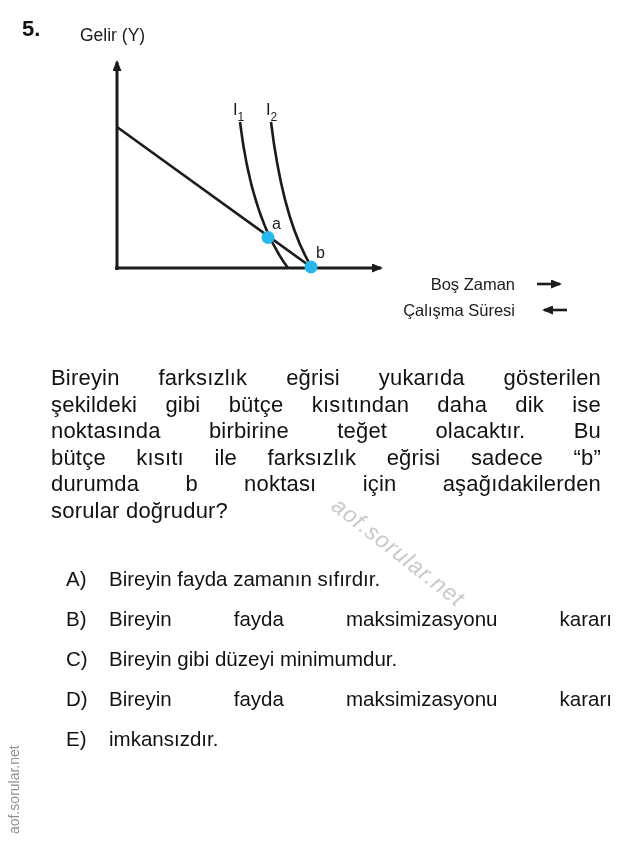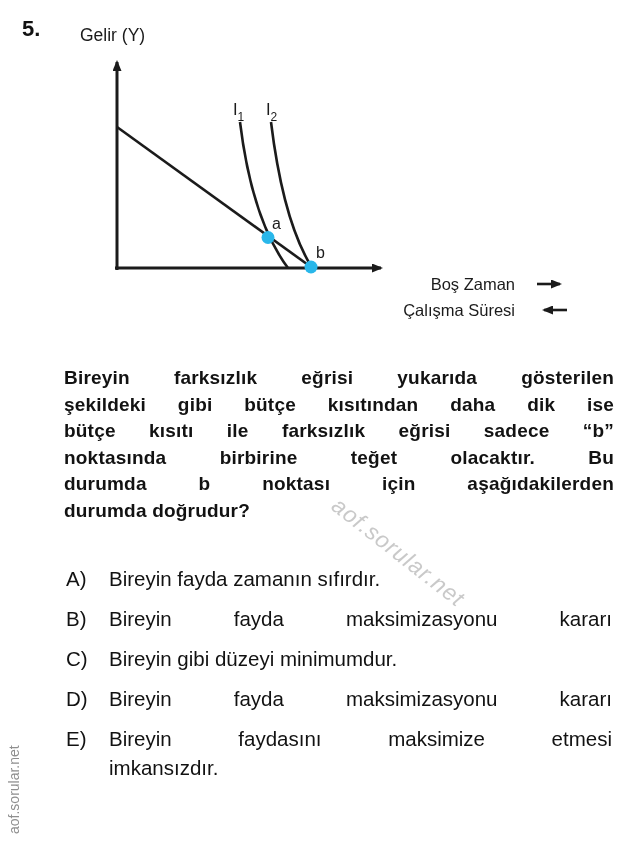--- a/index.html
+++ b/index.html
@@ -12,22 +12,22 @@
     overflow:hidden;
   }
   .qnum {
     position:absolute; left:22px; top:16px;
     font-size:22px; font-weight:bold;
   }
   .figure {
     position:absolute; left:0; top:0;
   }
   .question {
-    position:absolute; left:64px; top:365px; width:550px;
-    font-weight:bold; font-size:19px; line-height:26.5px;
+    position:absolute; left:51px; top:365px; width:550px;
+    font-weight:normal; font-size:22px; line-height:26.5px;
     letter-spacing:0.2px;
   }
   .jline { text-align:justify; text-align-last:justify; }
   .options {
     position:absolute; left:66px; top:564px; width:546px;
     font-size:20.5px; line-height:29px;
   }
   .opt {
     display:grid; grid-template-columns:43px 1fr;
     margin-bottom:11px;
@@ -83,24 +83,24 @@
   <text x="515" y="290" font-size="16.5" text-anchor="end">Boş Zaman</text>
   <line x1="537" y1="284" x2="560" y2="284" stroke="#1b1b1b" stroke-width="2.6" marker-end="url(#ah)"></line>
 
   <text x="515" y="316" font-size="16.5" text-anchor="end">Çalışma Süresi</text>
   <line x1="567" y1="310" x2="544" y2="310" stroke="#1b1b1b" stroke-width="2.6" marker-end="url(#ah)"></line>
 </svg>
 
 <div class="question">
   <div class="jline">Bireyin farksızlık eğrisi yukarıda gösterilen</div>
   <div class="jline">şekildeki gibi bütçe kısıtından daha dik ise</div>
+  <div class="jline">noktasında birbirine teğet olacaktır. Bu</div>
   <div class="jline">bütçe kısıtı ile farksızlık eğrisi sadece “b”</div>
-  <div class="jline">noktasında birbirine teğet olacaktır. Bu</div>
   <div class="jline">durumda b noktası için aşağıdakilerden</div>
-  <div>durumda doğrudur?</div>
+  <div>sorular doğrudur?</div>
 </div>
 
 <div class="options">
 
   <div class="opt">
     <div class="opt-letter">A)</div>
     <div>
       <div>Bireyin fayda zamanın sıfırdır.</div>
     </div>
   </div>
@@ -122,21 +122,20 @@
   <div class="opt">
     <div class="opt-letter">D)</div>
     <div>
       <div class="jline">Bireyin fayda maksimizasyonu kararı</div>
     </div>
   </div>
 
   <div class="opt">
     <div class="opt-letter">E)</div>
     <div>
-      <div class="jline">Bireyin faydasını maksimize etmesi</div>
       <div>imkansızdır.</div>
     </div>
   </div>
 
 </div>
 
 <div class="wm-diag">aof.sorular.net</div>
 <div class="wm-side">aof.sorular.net</div>
 
 </body></html>

